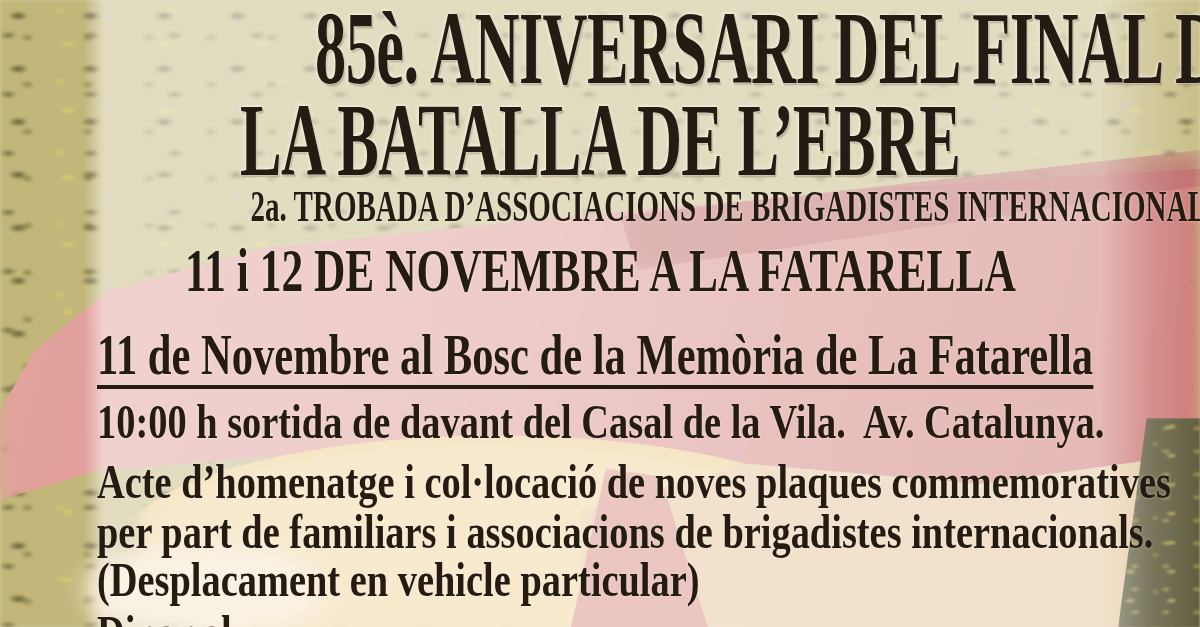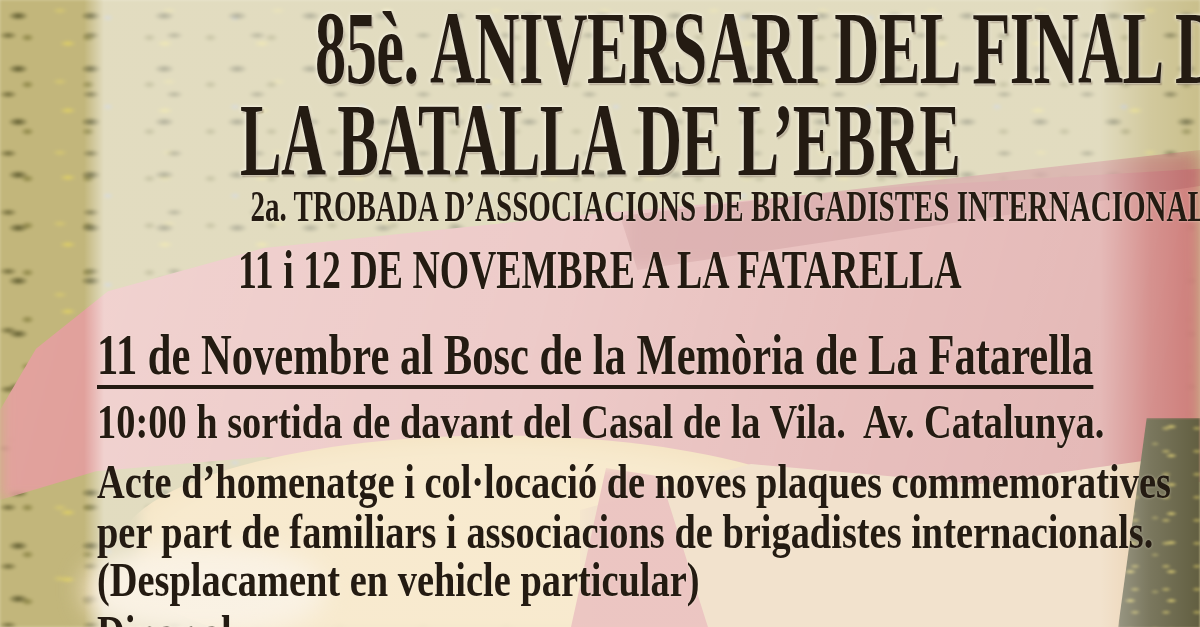--- a/index.html
+++ b/index.html
@@ -87,21 +87,21 @@
   .title{
     font-size:104px;line-height:80px;letter-spacing:-1px;
     text-shadow:0 0 6px rgba(255,252,240,.95), 0 0 2px rgba(255,252,240,.8), 2px 2px 2px rgba(66,44,22,.45);
   }
   .title > span{transform:scaleX(.60);}
   .t1{top:8px;}
   .t2{top:100px;}
   .subtitle{top:184px;font-size:44px;line-height:46px;
     text-shadow:0 0 3px rgba(255,250,235,.6);}
   .subtitle > span{transform:scaleX(.66);}
-  .dateline{top:238px;font-size:54px;line-height:64px;
+  .dateline{top:238px;font-size:62px;line-height:64px;
     text-shadow:0 0 3px rgba(255,250,235,.6);}
   .dateline > span{transform:scaleX(.70);}
   .heading{top:327px;font-size:56px;line-height:56px;transform:scaleX(.76);
     border-bottom:4px solid var(--c-ink,#241b12);padding-bottom:2px;
     text-shadow:0 0 3px rgba(255,250,235,.5);}
   .body{font-size:48px;line-height:52px;transform:scaleX(.80);
     text-shadow:0 0 3px rgba(255,250,235,.45);}
   .b1{top:396px;}
   .b2{top:456px;}
   .b3{top:506px;}

